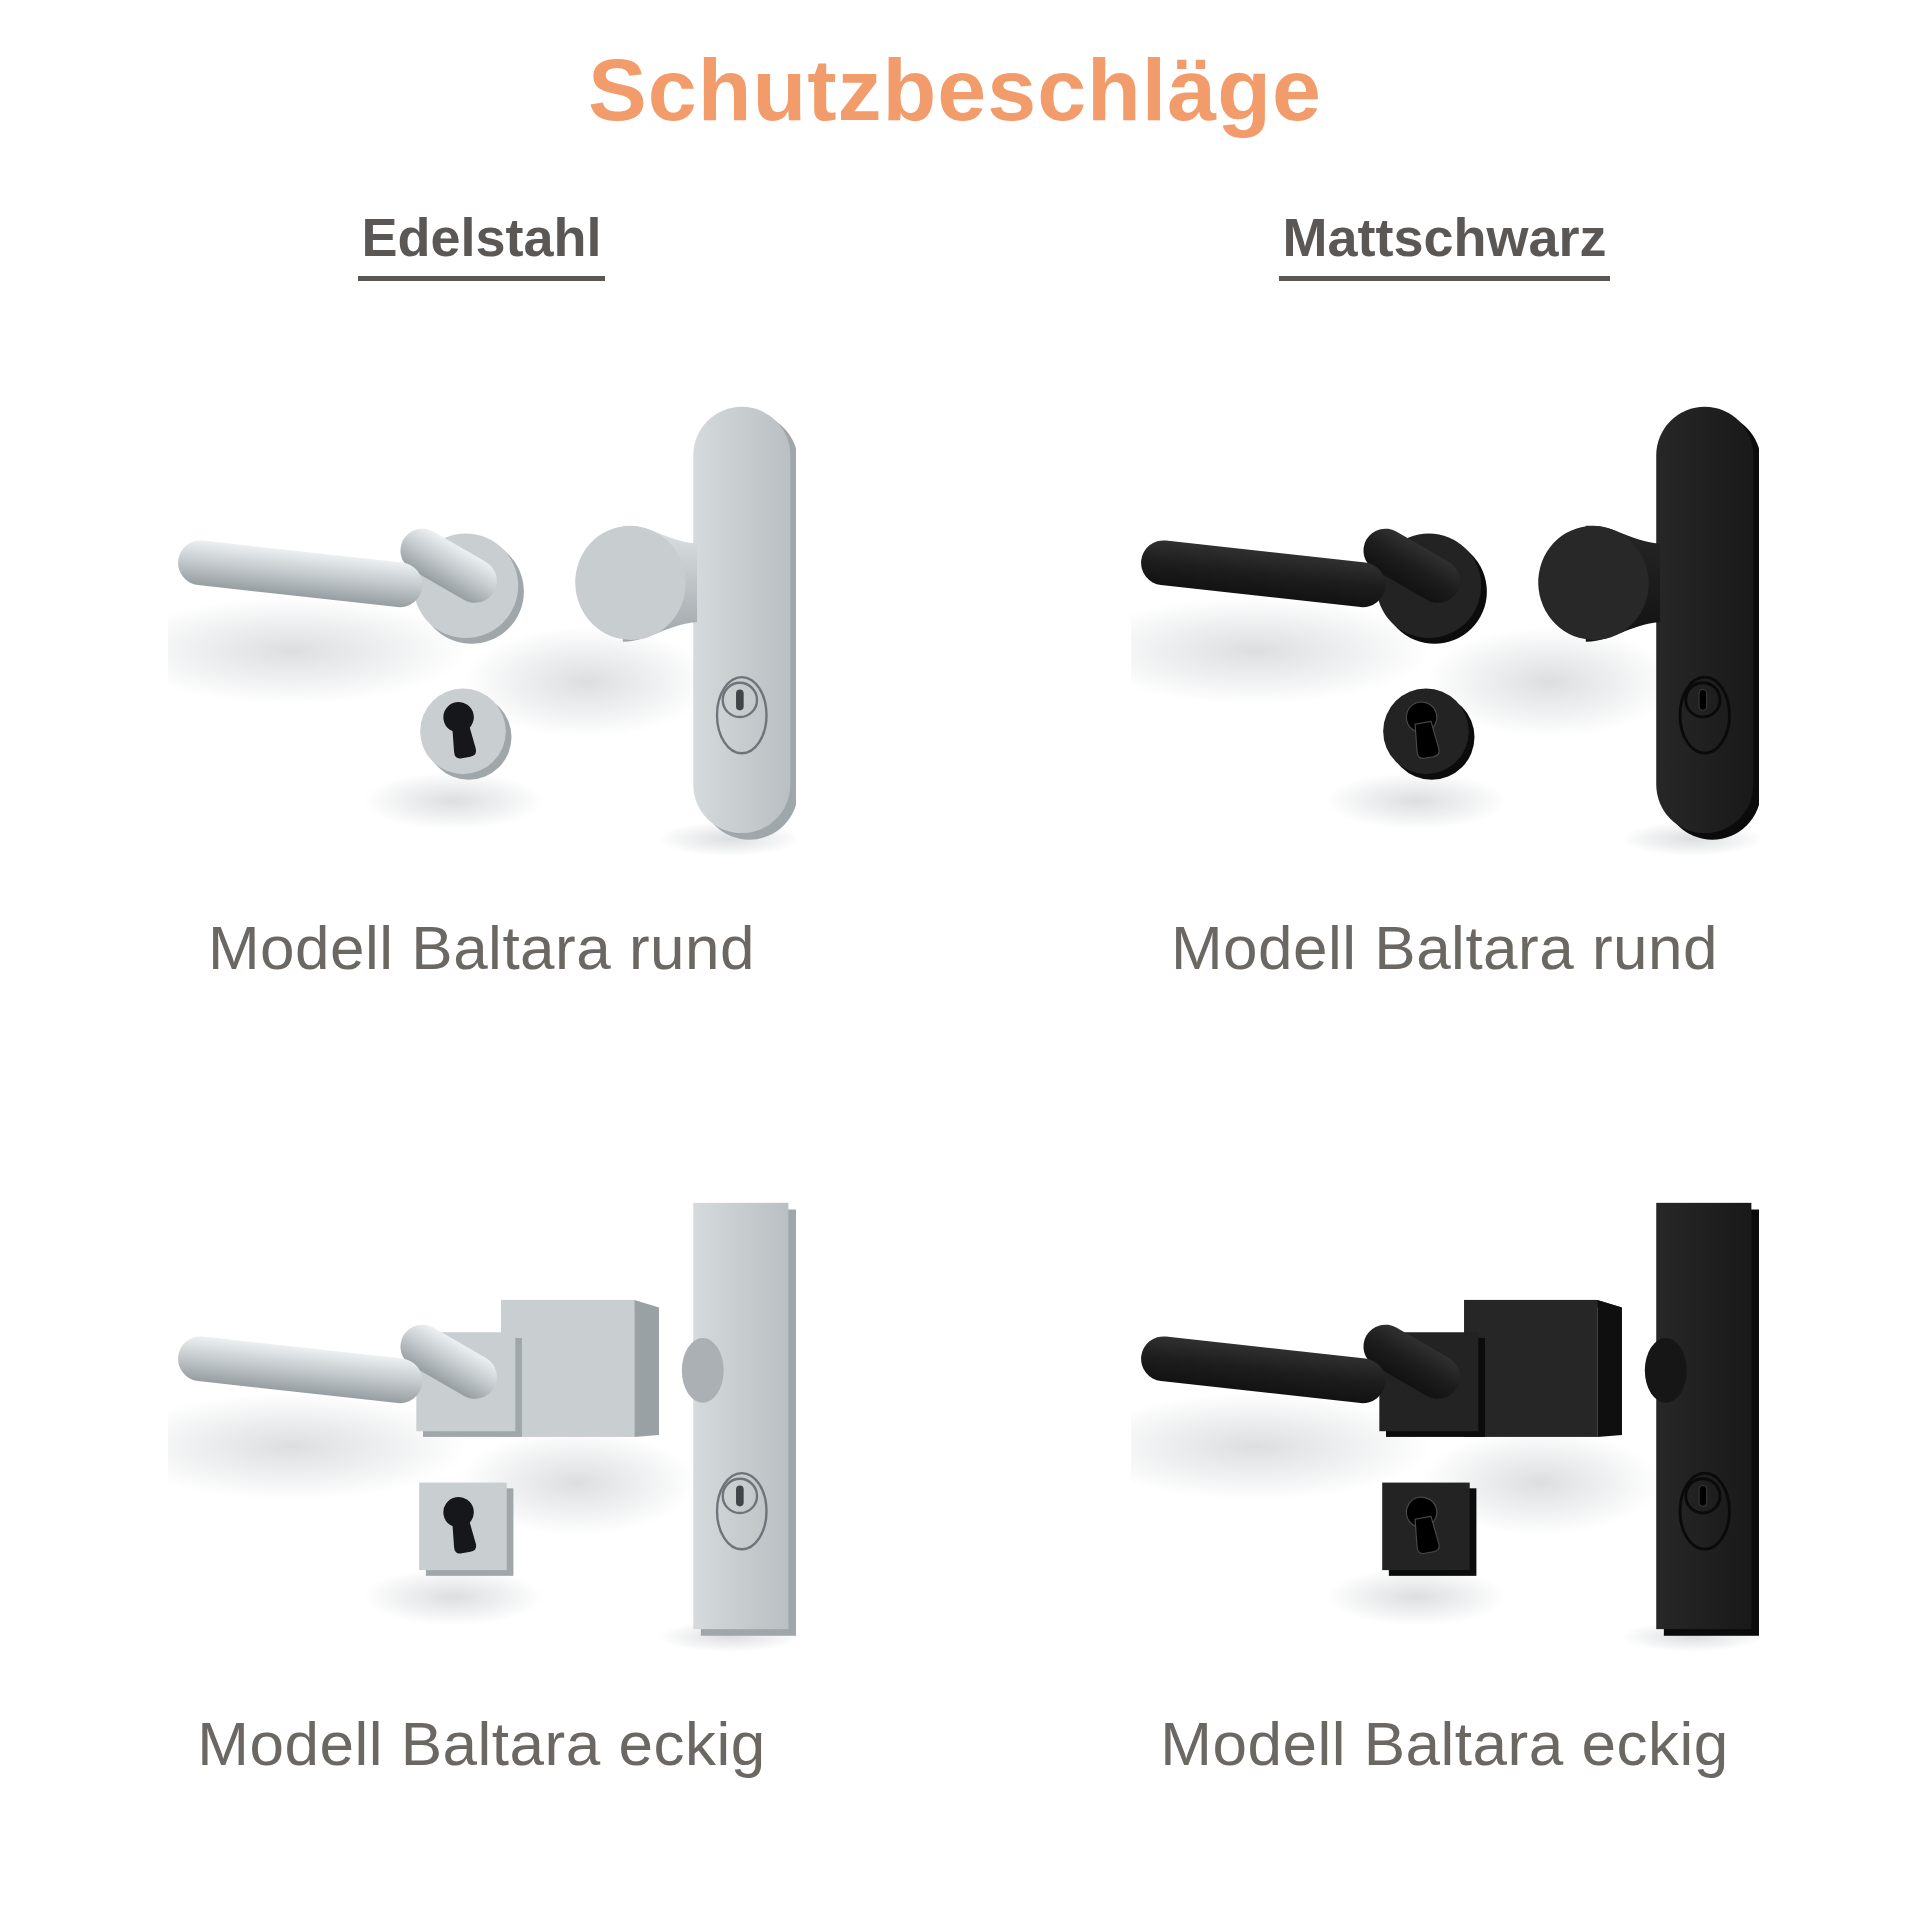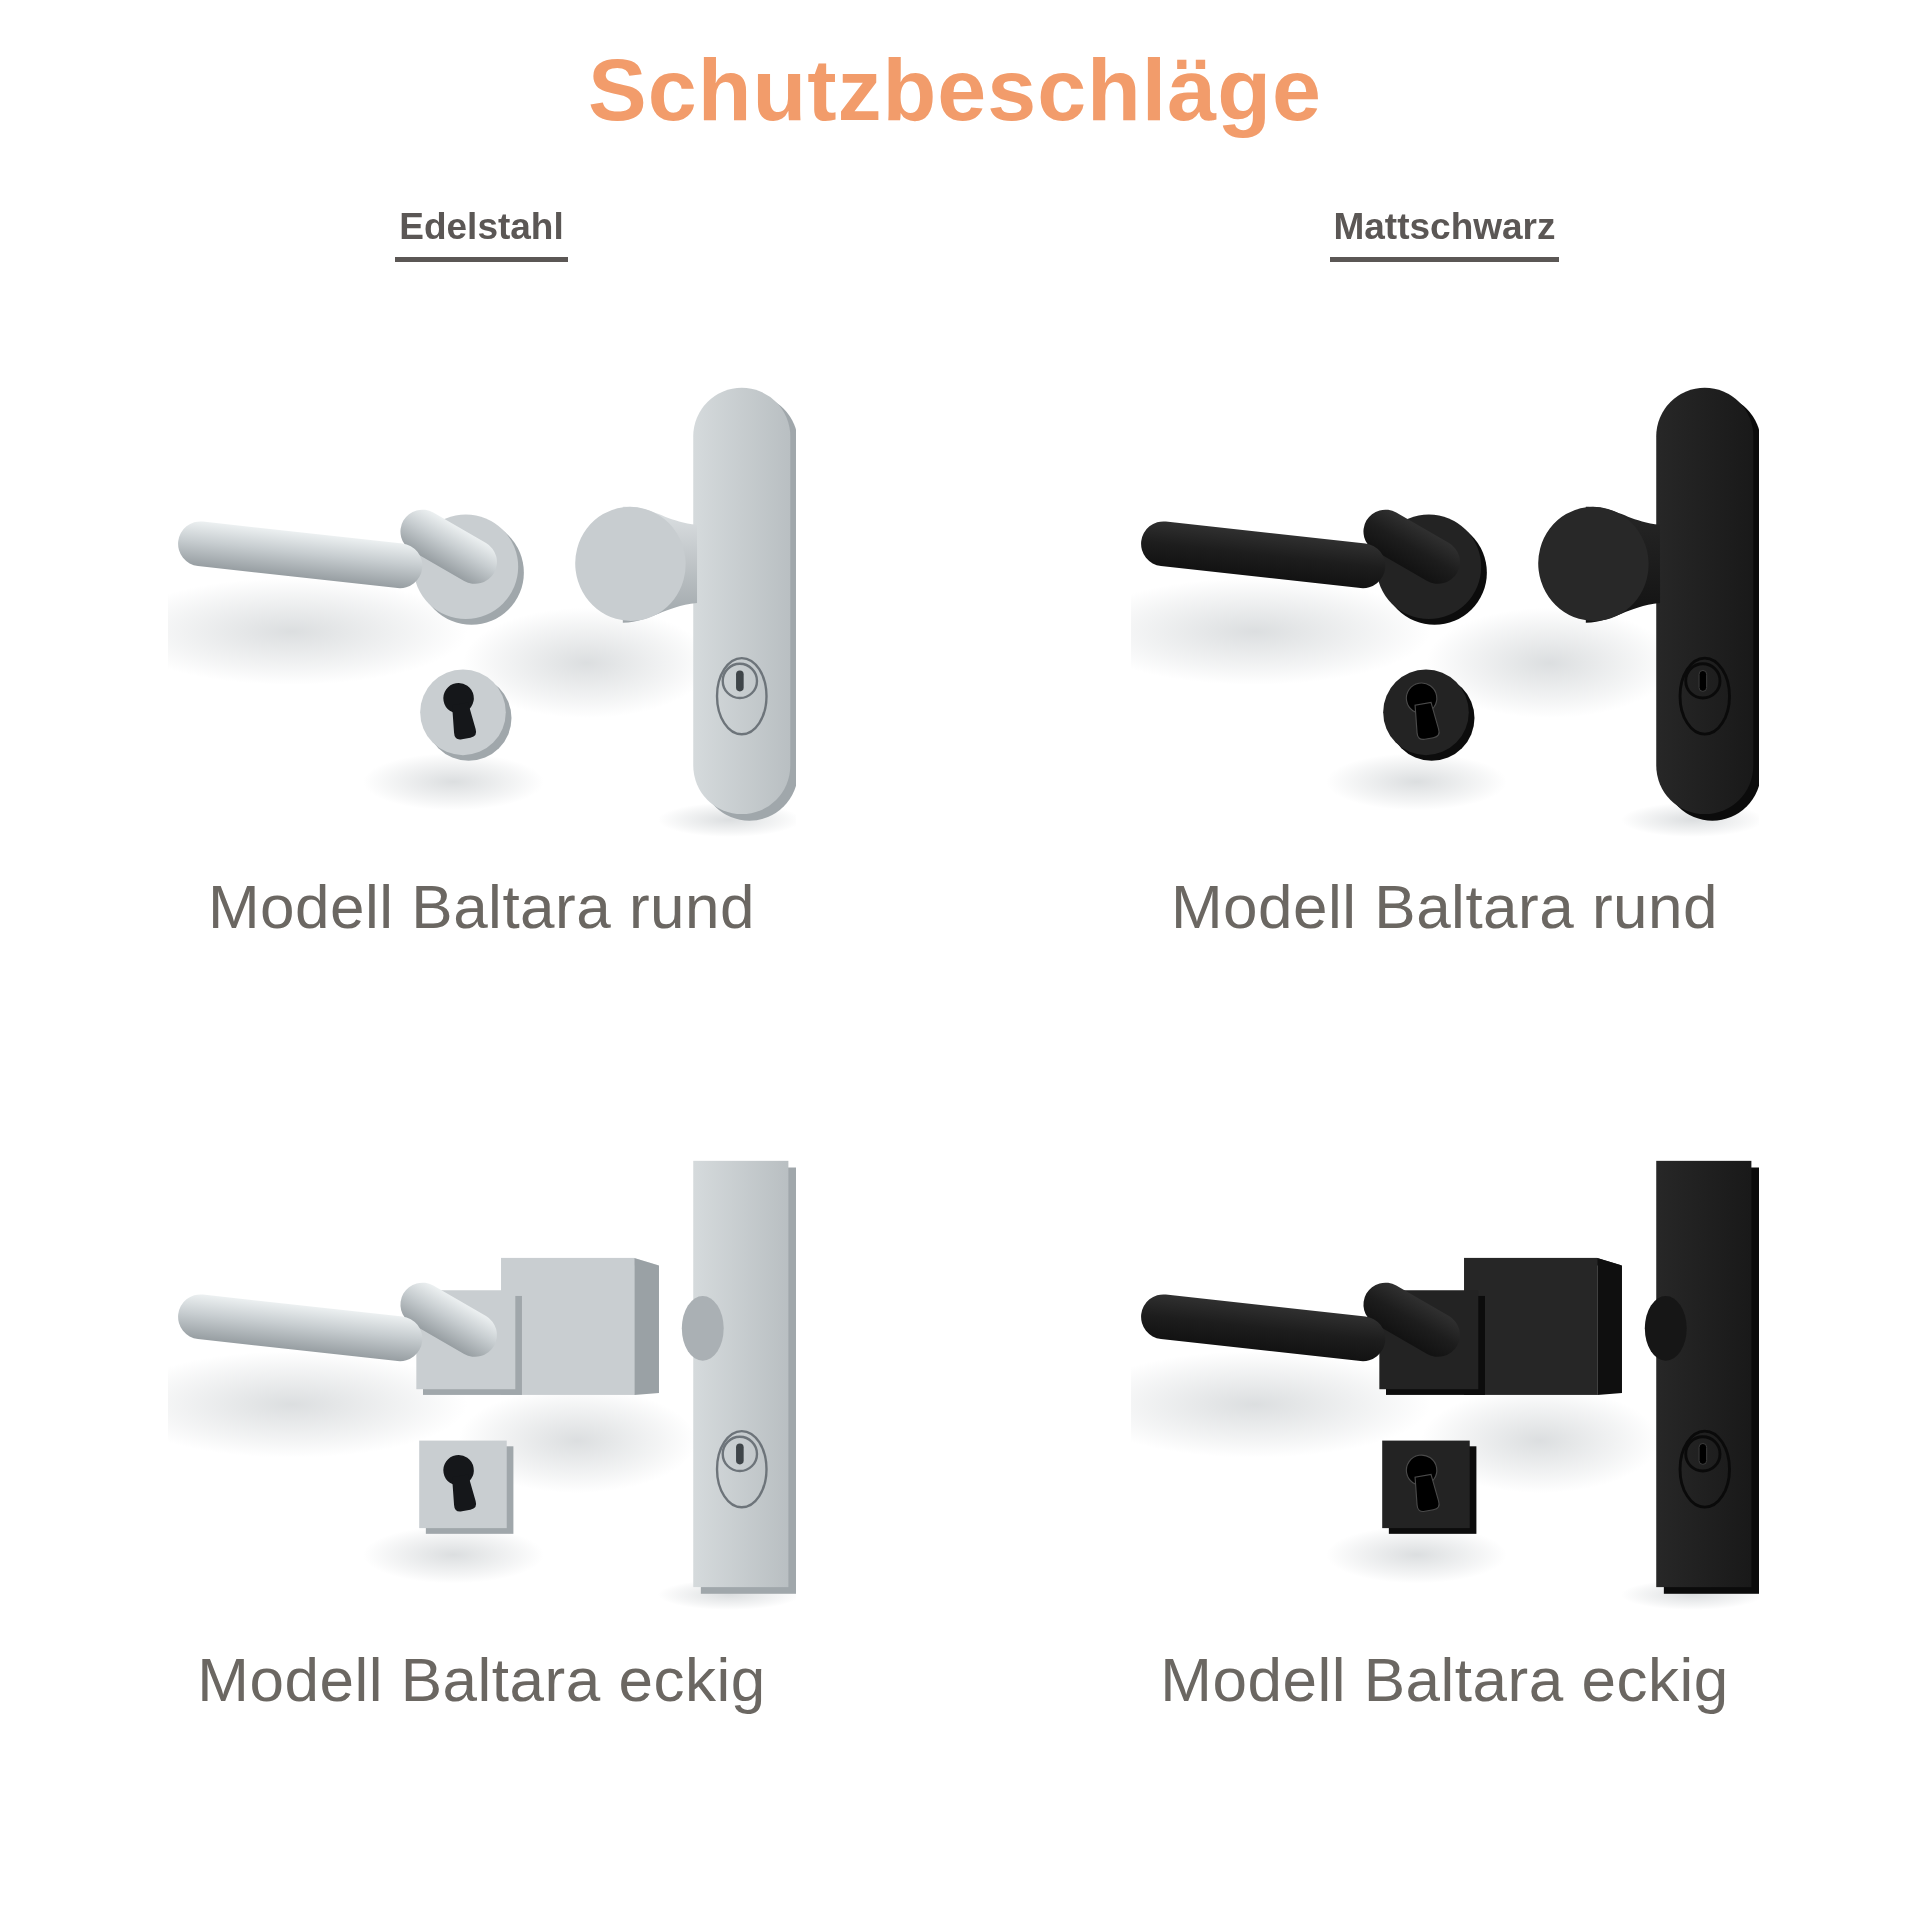--- a/index.html
+++ b/index.html
@@ -22,34 +22,34 @@
 
   .grid {
     display: grid;
     grid-template-columns: 1fr 1fr;
     margin-top: 67px;
   }
   .col { display: flex; flex-direction: column; align-items: center; }
 
   .col-header {
     display: inline-block;
-    font-size: 37px;
+    font-size: 54px;
     font-weight: 700;
     color: var(--heading-gray, #5B5755);
     border-bottom: 5.7px solid currentColor;
     padding: 0 3.8px 8.6px 3.8px;
     line-height: 1.15;
   }
 
   figure.product { margin: 120px 0 0 0; width: 628px; height: 457px; }
   figure.product.second { margin-top: 211px; }
   figure.product svg { display: block; }
 
   .caption {
-    margin-top: 31px;
+    margin-top: 53px;
     font-size: 62px;
     color: var(--caption-gray, #6B6762);
     line-height: 1.2;
     text-align: center;
     letter-spacing: 0.5px;
   }
 </style>
 </head>
 <body>
 

